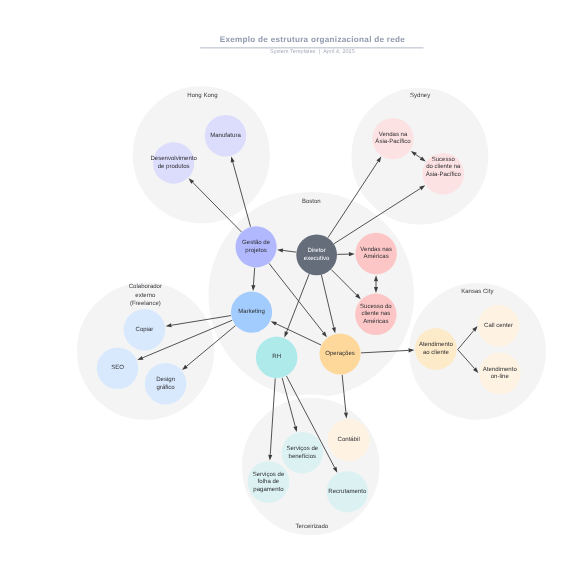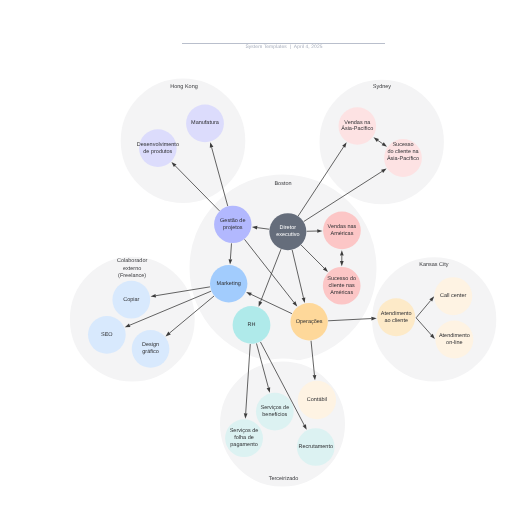--- a/index.html
+++ b/index.html
@@ -12,20 +12,21 @@
   .rule{position:absolute;left:182px;top:43px;width:203px;height:1px;background:#b9bfcc;}
   .subtitle{position:absolute;left:84px;top:45px;width:400px;text-align:center;font-size:4.9px;color:#a3aab9;letter-spacing:.1px;line-height:5px;white-space:pre;}
   svg#diagram{position:absolute;left:0;top:0;display:block;}
   svg text{font-family:"Liberation Sans",sans-serif;}
   *{-webkit-font-smoothing:antialiased;text-rendering:geometricPrecision;}
 </style>
 </head>
 <body>
 
 <div id="page">
+  <div class="title">Exemplo de estrutura organizacional de rede</div>
   <div class="rule"></div>
   <div class="subtitle">System Templates  |  April 4, 2025</div>
   <svg id="diagram" width="516" height="516" viewBox="0 0 516 516">
     <g id="g-groups">
         <circle cx="183" cy="140.8" r="63.8" fill="#f4f4f5" stroke="#ffffff" stroke-width="3"></circle>
         <circle cx="381.7" cy="142" r="63.7" fill="#f4f4f5" stroke="#ffffff" stroke-width="3"></circle>
         <circle cx="283" cy="268" r="95" fill="#f4f4f5" stroke="#ffffff" stroke-width="3"></circle>
         <circle cx="434.2" cy="319.4" r="63.6" fill="#f4f4f5" stroke="#ffffff" stroke-width="3"></circle>
         <circle cx="132.3" cy="319.2" r="63.9" fill="#f4f4f5" stroke="#ffffff" stroke-width="3"></circle>
         <circle cx="282.5" cy="424.1" r="64" fill="#f4f4f5" stroke="#ffffff" stroke-width="3"></circle>

